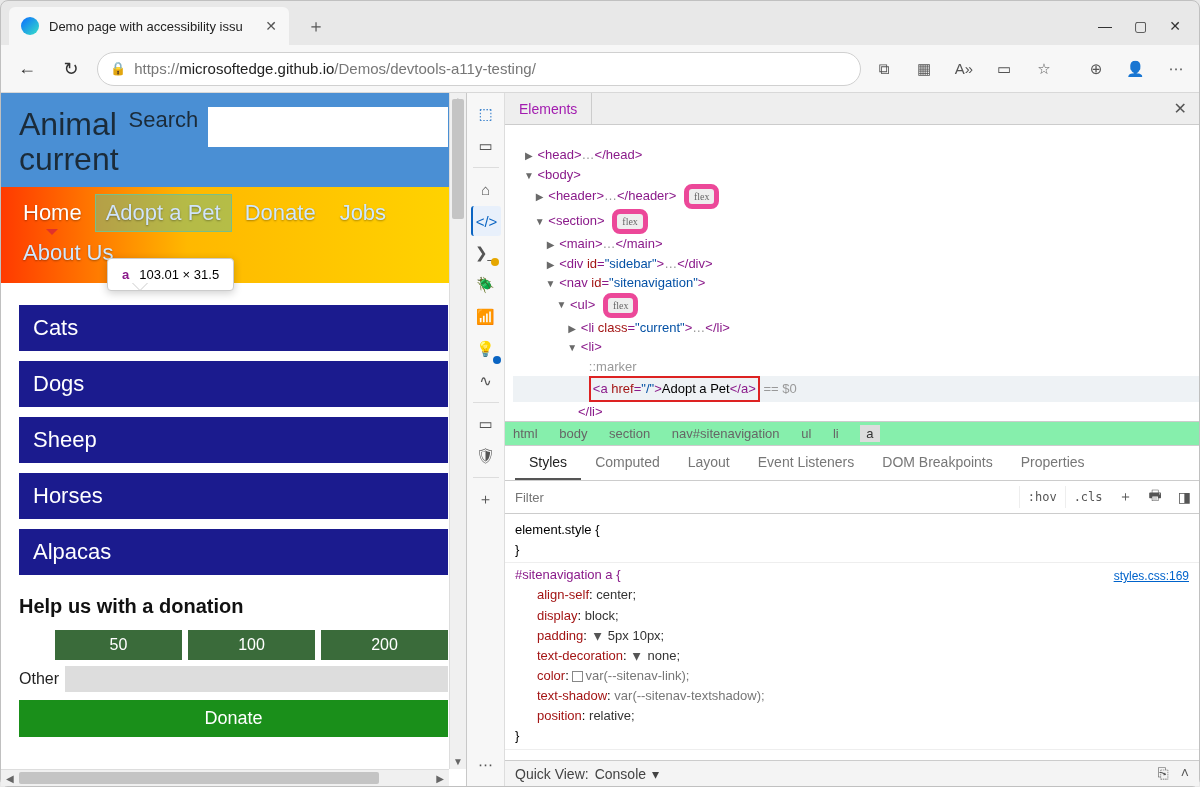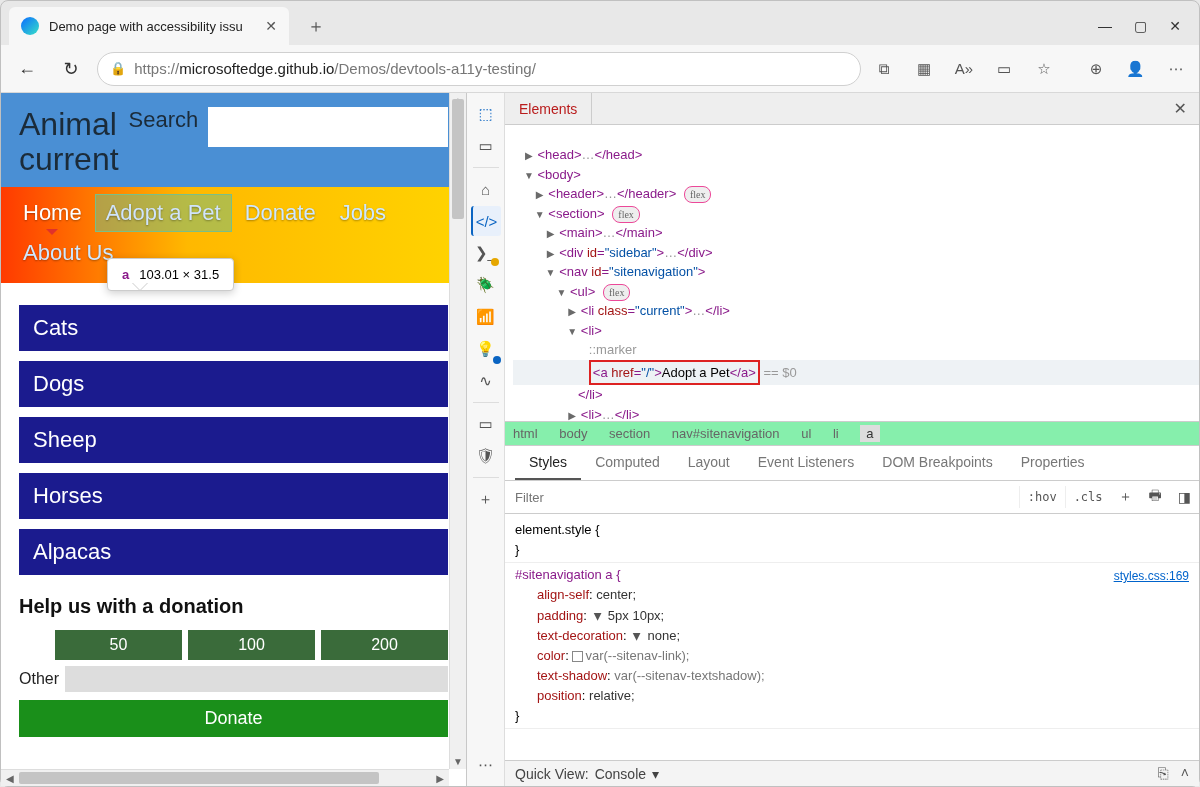--- a/index.html
+++ b/index.html
@@ -73,30 +73,30 @@
 
 .dt-rail { width: 38px; background:#f7f7f7; border-right:1px solid #ddd; display:flex; flex-direction:column; align-items:center; padding:6px 0; gap:2px; }
 .dt-rail .ri { width:30px; height:30px; display:flex; align-items:center; justify-content:center; font-size:15px; color:#555; cursor:pointer; border-radius:3px; position:relative; }
 .dt-rail .ri.active { color:#0a64c2; }
 .dt-rail .ri .badge { position:absolute; right:2px; bottom:2px; width:8px; height:8px; background:#e6a700; border-radius:50%; }
 .dt-rail .ri .blue-dot { position:absolute; right:0; bottom:0; width:8px; height:8px; background:#0a64c2; border-radius:50%; }
 .dt-rail .sep { height:1px; width:26px; background:#ddd; margin:4px 0; }
 
 .dt-main { flex:1; display:flex; flex-direction:column; min-width:0; }
 .dt-tabbar { display:flex; align-items:center; background:#eee; border-bottom:1px solid #ccc; height:32px; }
-.dt-tabbar .tabname { padding:0 14px; height:100%; display:flex; align-items:center; font-size:14px; color:#b91c1c; background:#eee; border-right:1px solid #ccc; }
+.dt-tabbar .tabname { padding:0 14px; height:100%; display:flex; align-items:center; font-size:14px; color:#a21caf; background:#eee; border-right:1px solid #ccc; }
 .dt-tabbar .close { margin-left:auto; padding:0 12px; font-size:16px; color:#555; cursor:pointer; }
 
 .dom-tree { flex:0 0 auto; font-family: Consolas, Menlo, monospace; font-size:13px; padding:20px 0 6px 8px; overflow:auto; height: 296px; line-height: 1.5; background:#fff; }
 .dom-tree .ind { display:block; white-space: pre; }
 .tag-p { color:#8a1a8a; } 
 .str-b { color:#0451a5; }
 .attr-r { color:#a31515; } 
 .gray { color:#999; }
-.pill { display:inline-block; font-family:"Segoe UI"; font-size:10px; background:#eee; color:#666; border:1px solid #ec4899; border-radius:8px; padding:0 5px; vertical-align:middle; margin-left:4px; }
+.pill { display:inline-block; font-family:"Segoe UI"; font-size:10px; background:#eee; color:#666; border:5px solid #ec4899; border-radius:8px; padding:0 5px; vertical-align:middle; margin-left:4px; }
 .red-outline { border:2px solid #d22; padding: 1px 2px; display:inline-block; }
 .selected-row { background:#eef2f5; display:inline-block; width:100%; position:relative; }
 .selected-row::before { content:"⋯"; position:absolute; left:-20px; color:#888; letter-spacing:-2px;}
 .tri { display:inline-block; width: 10px; text-align:center; color:#6a6a6a; font-size: 10px; }
 
 .crumb-bar { border-top:1px solid #ccc; border-bottom:1px solid #ccc; background:#86efac; padding:4px 8px; font-size:13px; }
 .crumb-bar span { color:#666; margin-right: 18px; }
 .crumb-bar span.sel { background:#ddd; padding:1px 6px; color:#333; }
 
 .styles-tabs { display:flex; gap:0; border-bottom:1px solid #ccc; background:#fff; padding: 0 10px; }
@@ -309,20 +309,21 @@
 
         <div class="styles-body">
           <div class="rule">
             <div>element.style {</div>
             <div>}</div>
           </div>
           <div class="rule">
             <a class="link">styles.css:169</a>
             <div><span class="sel-name">#sitenavigation a {</span></div>
             <div class="prop"><span class="prop-name">align-self</span>: <span class="prop-val">center;</span></div>
+            <div class="prop"><span class="prop-name">display</span>: <span class="prop-val">block;</span></div>
             <div class="prop"><span class="prop-name">padding</span>: <span class="tri2">▶</span> <span class="prop-val">5px 10px;</span></div>
             <div class="prop"><span class="prop-name">text-decoration</span>: <span class="tri2">▶</span> <span class="prop-val">none;</span></div>
             <div class="prop"><span class="prop-name">color</span>: <span class="swatch"></span><span class="var-chip">var(--sitenav-link);</span></div>
             <div class="prop"><span class="prop-name">text-shadow</span>: <span class="var-chip">var(--sitenav-textshadow);</span></div>
             <div class="prop"><span class="prop-name">position</span>: <span class="prop-val">relative;</span></div>
             <div>}</div>
           </div>
         </div>
 
         <div class="quickview">

